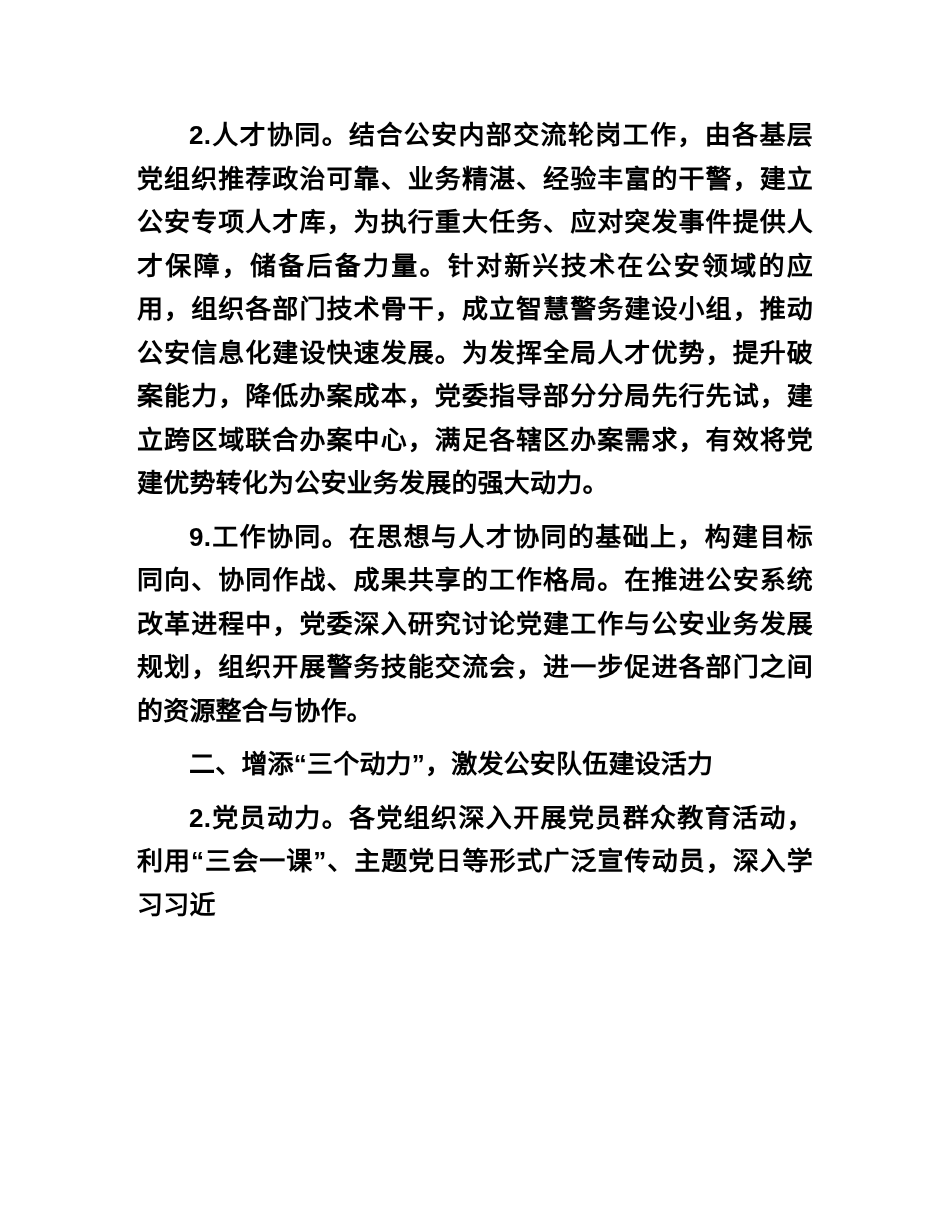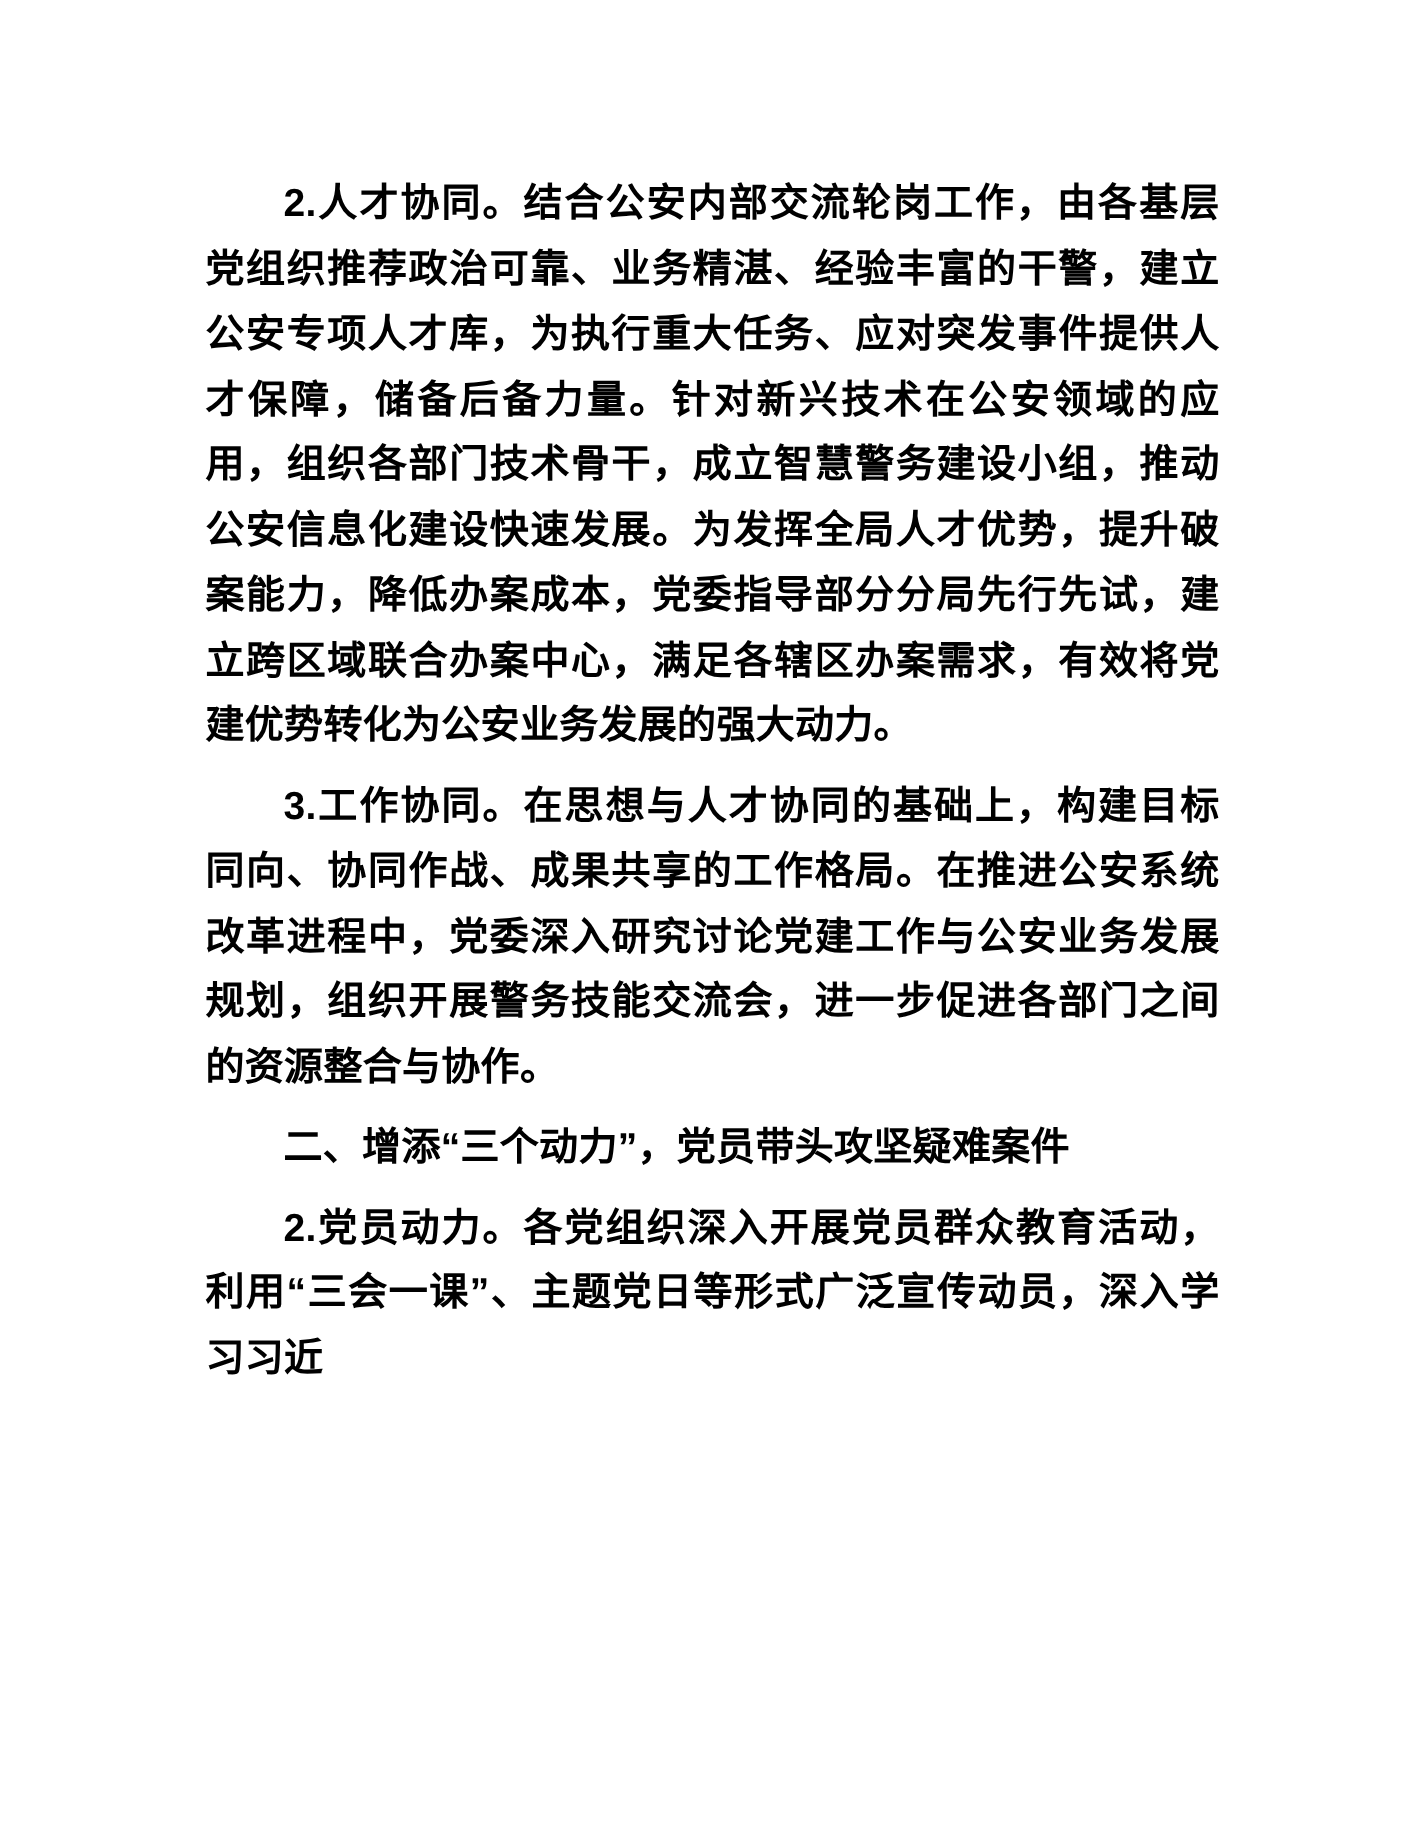--- a/index.html
+++ b/index.html
@@ -33,19 +33,19 @@
   .para.heading {
     font-weight: 600;
   }
 </style>
 </head>
 <body>
 
 <div class="page">
   <p class="para">2.人才协同。结合公安内部交流轮岗工作，由各基层党组织推荐政治可靠、业务精湛、经验丰富的干警，建立公安专项人才库，为执行重大任务、应对突发事件提供人才保障，储备后备力量。针对新兴技术在公安领域的应用，组织各部门技术骨干，成立智慧警务建设小组，推动公安信息化建设快速发展。为发挥全局人才优势，提升破案能力，降低办案成本，党委指导部分分局先行先试，建立跨区域联合办案中心，满足各辖区办案需求，有效将党建优势转化为公安业务发展的强大动力。</p>
 
-  <p class="para">3.工作协同。在思想与人才协同的基础上，构建目标同向、协同作战、成果共享的工作格局。在推进公安系统改革进程中，党委深入研究讨论党建工作与公安业务发展规划，组织开展警务技能交流会，进一步促进各部门之间的资源整合与协作。</p>
+  <p class="para">9.工作协同。在思想与人才协同的基础上，构建目标同向、协同作战、成果共享的工作格局。在推进公安系统改革进程中，党委深入研究讨论党建工作与公安业务发展规划，组织开展警务技能交流会，进一步促进各部门之间的资源整合与协作。</p>
 
-  <p class="para heading">二、增添“三个动力”，党员带头攻坚疑难案件</p>
+  <p class="para heading">二、增添“三个动力”，激发公安队伍建设活力</p>
 
 
   <p class="para">2.党员动力。各党组织深入开展党员群众教育活动，利用“三会一课”、主题党日等形式广泛宣传动员，深入学习习近</p>
 </div>
 
 </body></html>

